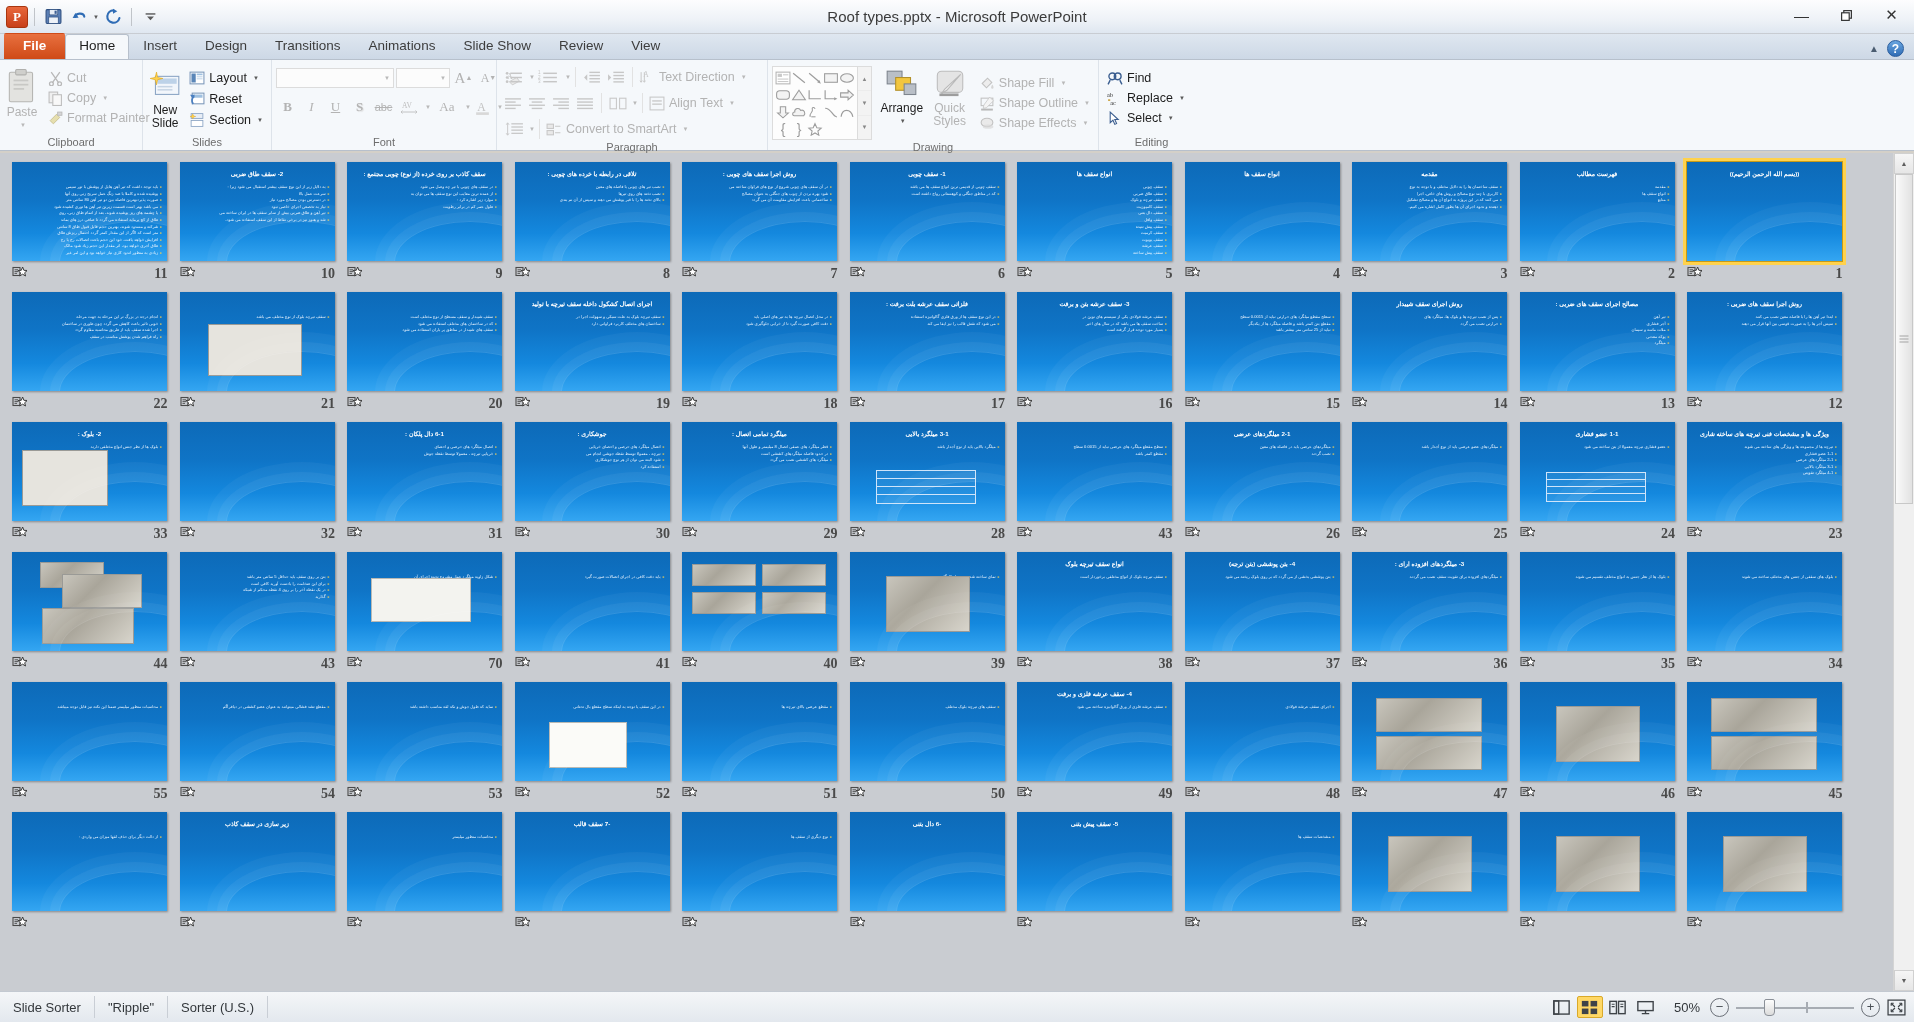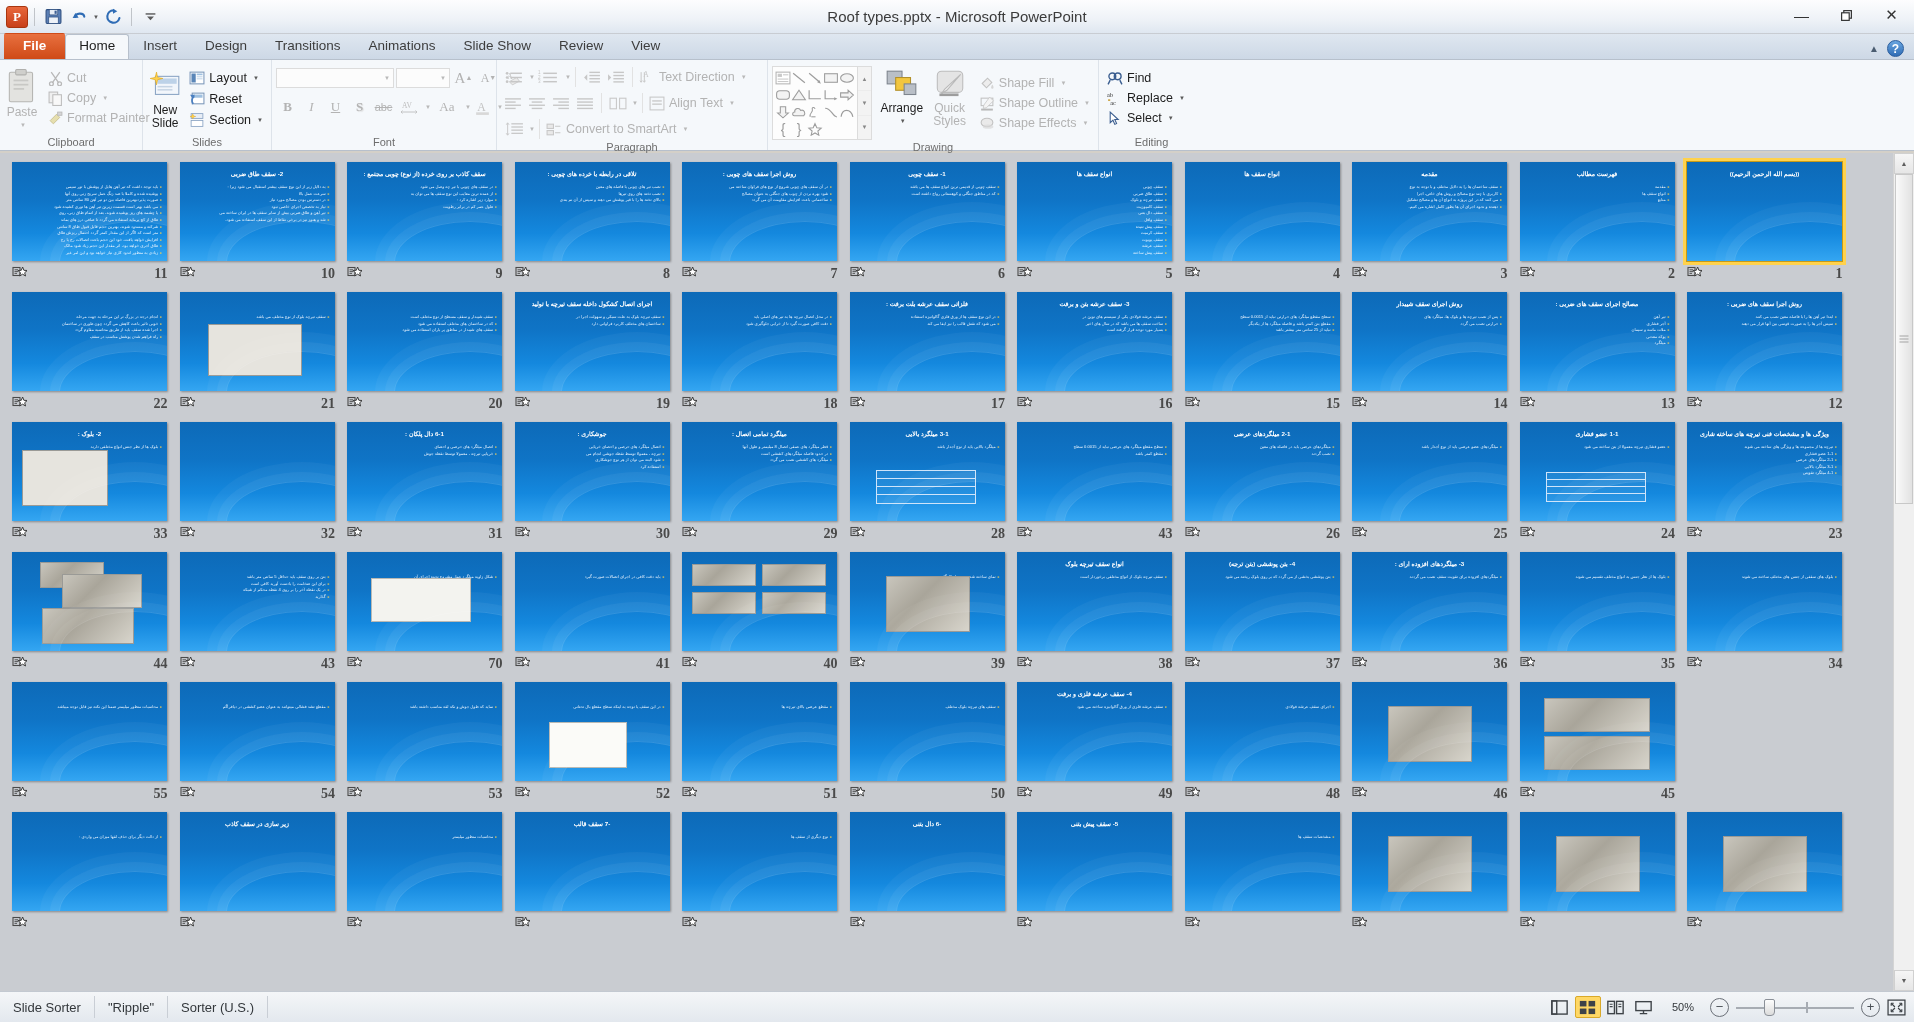--- a/index.html
+++ b/index.html
@@ -118,21 +118,21 @@
   
   .status { position:absolute; left:0; bottom:0; width:1914px; height:31px;
     background:linear-gradient(#f4f6f8,#e3e8ee); border-top:1px solid #c3c9d1;
     display:flex; align-items:center; font-size:13px; color:#33373b; }
   .sitem { padding:0 13px; height:22px; display:flex; align-items:center;
     border-right:1px solid #c9ced5; }
   .sright { margin-left:auto; display:flex; align-items:center; gap:0; padding-right:6px; }
   .vbtn { width:26px; height:22px; display:flex; align-items:center; justify-content:center;
     margin:0 1px; border:1px solid transparent; border-radius:2px; }
   .vbtn.act { background:#ffd866; border-color:#d9a92a; }
-  .zoomtxt { padding:0 16px 0 14px; font-size:11px;text-align:center; }
+  .zoomtxt { padding:0 10px 0 14px; font-size:13px;text-align:center; }
   .zcirc { width:19px; height:19px; border-radius:50%; border:1.5px solid #6b7078;
     display:flex; align-items:center; justify-content:center; font-size:13px;
     color:#4a4f56; line-height:0; }
   .ztrack { width:118px; height:19px; position:relative; margin:0 7px; }
   .ztrack::before { content:""; position:absolute; left:0; right:0; top:9px; height:2px; background:#a7acb3; }
   .ztick { position:absolute; left:70px; top:4px; width:2px; height:11px; background:#a7acb3; }
   .zhandle { position:absolute; left:28px; top:1px; width:11px; height:17px;
     background:linear-gradient(#fdfdfd,#dcdcdc); border:1px solid #8b9098;
     border-radius:2px 2px 4px 4px; }
   .fitbtn { width:24px; height:22px; display:flex; align-items:center; justify-content:center; margin-left:4px; }
@@ -1591,20 +1591,34 @@
             <span><svg width="15" height="15" viewBox="0 0 15 15">
   <rect x="1" y="2.5" width="7" height="8" fill="none" stroke="#4a4a4a" stroke-width="1.1"></rect>
   <path d="M2.5 4.8 L6 4.8 M2.5 6.6 L6 6.6 M2.5 8.4 L5 8.4" stroke="#4a4a4a" stroke-width=".9"></path>
   <path d="M10.6 2 L11.9 5.3 L15.3 5.5 L12.7 7.7 L13.5 11 L10.6 9.2 L7.7 11 L8.5 7.7 L5.9 5.5 L9.3 5.3 Z" fill="#fff" stroke="#3a3a3a" stroke-width="1"></path>
 </svg></span>
             <span class="num">48</span>
           </div>
         </div>
         <div class="slidecell">
           <div class="thumb">
+            <div class="shape-img" style="left:24px;top:16px;width:106px;height:34px;background:linear-gradient(135deg,#c9c6bd,#a9a59a 40%,#d8d5cc);"></div>
+            <div class="shape-img" style="left:24px;top:54px;width:106px;height:34px;background:linear-gradient(135deg,#c9c6bd,#a9a59a 40%,#d8d5cc);"></div>
+          </div>
+          <div class="meta">
+            <span><svg width="15" height="15" viewBox="0 0 15 15">
+  <rect x="1" y="2.5" width="7" height="8" fill="none" stroke="#4a4a4a" stroke-width="1.1"></rect>
+  <path d="M2.5 4.8 L6 4.8 M2.5 6.6 L6 6.6 M2.5 8.4 L5 8.4" stroke="#4a4a4a" stroke-width=".9"></path>
+  <path d="M10.6 2 L11.9 5.3 L15.3 5.5 L12.7 7.7 L13.5 11 L10.6 9.2 L7.7 11 L8.5 7.7 L5.9 5.5 L9.3 5.3 Z" fill="#fff" stroke="#3a3a3a" stroke-width="1"></path>
+</svg></span>
+            <span class="num">47</span>
+          </div>
+        </div>
+        <div class="slidecell">
+          <div class="thumb">
             <div class="shape-img" style="left:36px;top:24px;width:84px;height:56px;background:linear-gradient(135deg,#c9c6bd,#a9a59a 40%,#d8d5cc);"></div>
           </div>
           <div class="meta">
             <span><svg width="15" height="15" viewBox="0 0 15 15">
   <rect x="1" y="2.5" width="7" height="8" fill="none" stroke="#4a4a4a" stroke-width="1.1"></rect>
   <path d="M2.5 4.8 L6 4.8 M2.5 6.6 L6 6.6 M2.5 8.4 L5 8.4" stroke="#4a4a4a" stroke-width=".9"></path>
   <path d="M10.6 2 L11.9 5.3 L15.3 5.5 L12.7 7.7 L13.5 11 L10.6 9.2 L7.7 11 L8.5 7.7 L5.9 5.5 L9.3 5.3 Z" fill="#fff" stroke="#3a3a3a" stroke-width="1"></path>
 </svg></span>
             <span class="num">46</span>
           </div>

